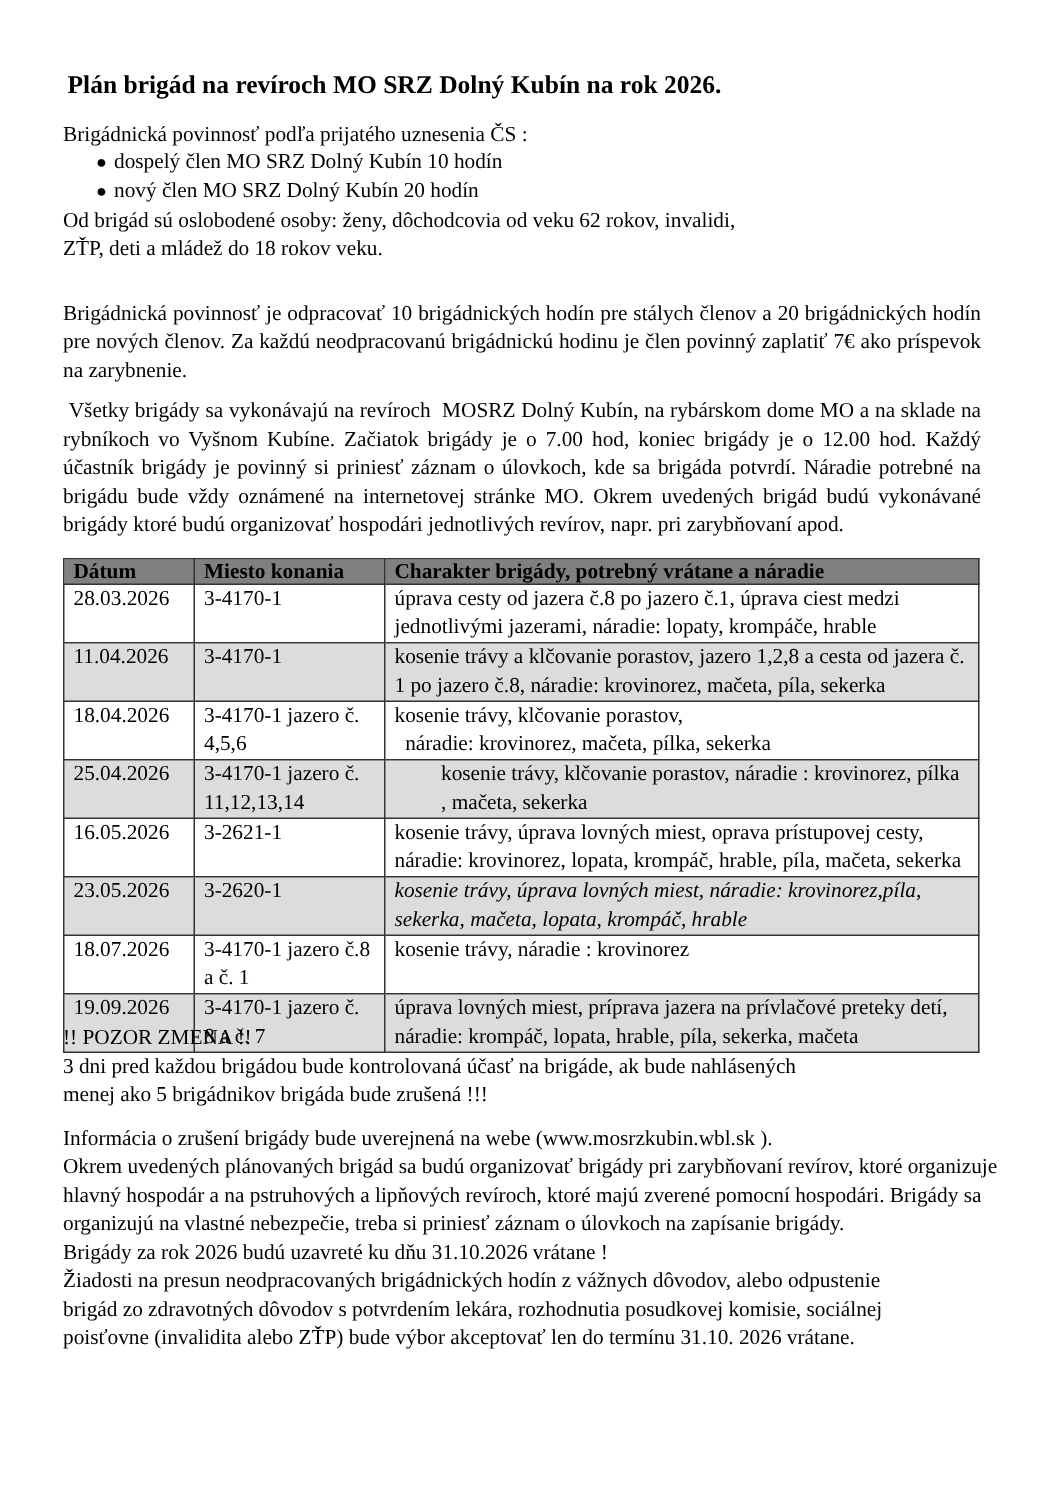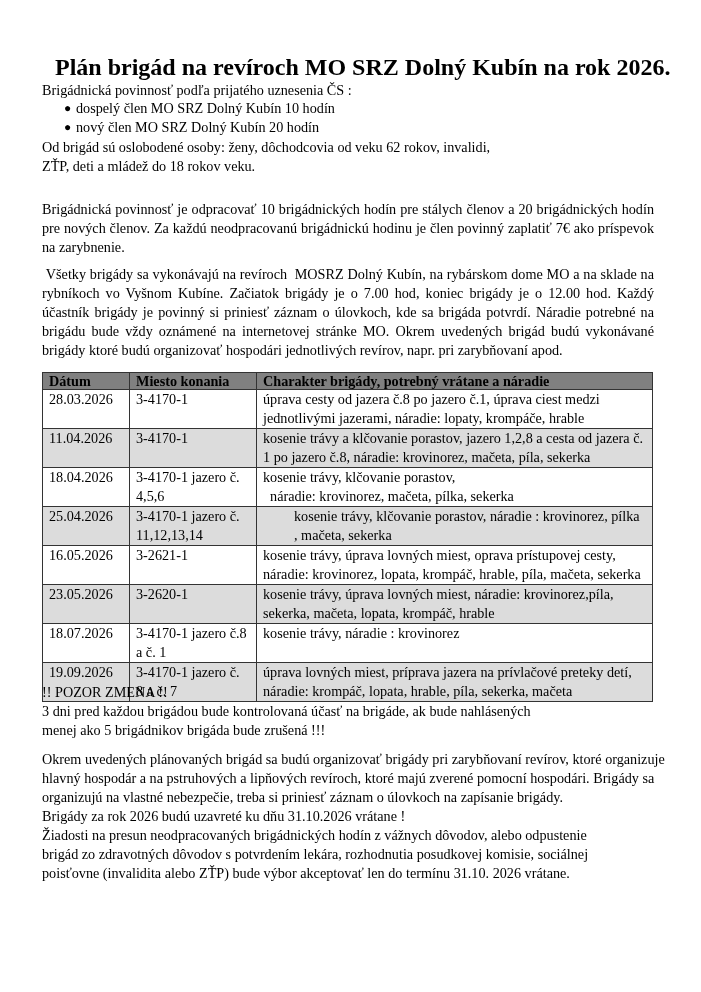--- a/index.html
+++ b/index.html
@@ -3,22 +3,22 @@
 <meta charset="utf-8">
 <style>
   html, body { margin: 0; padding: 0; background: #ffffff; }
   body {
     width: 701px; height: 992px; position: relative; overflow: hidden;
     font-family: "Liberation Serif", "DejaVu Serif", serif;
     color: #000; font-size: 14.2px; line-height: 19px;
   }
   .page { position: absolute; left: 42px; top: 0; width: 616px; }
   h1 {
-    position: absolute; left: 0; top: 40px; margin: 13px;
-    font-size: 24px; font-weight: bold; line-height: 28px; white-space: nowrap;
+    position: absolute; left: 0; top: 40px; margin: 3px;
+    font-size: 17px; font-weight: bold; line-height: 28px; white-space: nowrap;
   }
   .obl-heading { position: absolute; left: 0; top: 81px; font-weight: normal; white-space: nowrap; }
   ul.bullets { position: absolute; left: 0; top: 99px; margin: 0; padding: 0; list-style: none; }
   ul.bullets li { position: relative; padding-left: 34px; height: 19px; white-space: nowrap; }
   ul.bullets li .dot { position: absolute; left: 22px; top: 0; font-size: 12px; }
   .exempt { position: absolute; left: 0; top: 138px; white-space: nowrap; }
   .exempt div { height: 19px; }
   .para { position: absolute; left: 0; text-align: justify; width: 612px; margin-top: 16px; }
   .para1 { top: 184px; }
   .para2 { top: 249px; }
@@ -94,21 +94,21 @@
           <td style="white-space: pre-wrap; padding-left: 37px;">kosenie trávy, klčovanie porastov, náradie : krovinorez, pílka , mačeta, sekerka</td>
         </tr>
         <tr>
           <td>16.05.2026</td>
           <td>3-2621-1</td>
           <td style="white-space: pre-wrap;">kosenie trávy, úprava lovných miest, oprava prístupovej cesty, náradie: krovinorez, lopata, krompáč, hrable, píla, mačeta, sekerka</td>
         </tr>
         <tr class="shade">
           <td>23.05.2026</td>
           <td>3-2620-1</td>
-          <td style="white-space: pre-wrap;">kosenie trávy, úprava lovných miest, náradie: krovinorez,píla, sekerka, mačeta, lopata, krompáč, hrable</td>
+          <td style="white-space: pre-wrap; font-style: italic;">kosenie trávy, úprava lovných miest, náradie: krovinorez,píla, sekerka, mačeta, lopata, krompáč, hrable</td>
         </tr>
         <tr>
           <td>18.07.2026</td>
           <td>3-4170-1 jazero č.8 a č. 1</td>
           <td style="white-space: pre-wrap;">kosenie trávy, náradie : krovinorez</td>
         </tr>
         <tr class="shade">
           <td>19.09.2026</td>
           <td>3-4170-1 jazero č. 8 a č. 7</td>
           <td style="white-space: pre-wrap;">úprava lovných miest, príprava jazera na prívlačové preteky detí, náradie: krompáč, lopata, hrable, píla, sekerka, mačeta</td>
@@ -116,20 +116,21 @@
       </tbody>
   </table>
 
   <div class="note">
     <div>!! POZOR ZMENA !!</div>
     <div>3 dni pred každou brigádou bude kontrolovaná účasť na brigáde, ak bude nahlásených</div>
     <div>menej ako 5 brigádnikov brigáda bude zrušená !!!</div>
   </div>
 
   <div class="info">
+    <div>Informácia o zrušení brigády bude uverejnená na webe (www.mosrzkubin.wbl.sk ).</div>
     <div>Okrem uvedených plánovaných brigád sa budú organizovať brigády pri zarybňovaní revírov, ktoré organizuje</div>
     <div>hlavný hospodár a na pstruhových a lipňových revíroch, ktoré majú zverené pomocní hospodári. Brigády sa</div>
     <div>organizujú na vlastné nebezpečie, treba si priniesť záznam o úlovkoch na zapísanie brigády.</div>
     <div>Brigády za rok 2026 budú uzavreté ku dňu 31.10.2026 vrátane  !</div>
     <div>Žiadosti na presun neodpracovaných brigádnických hodín z vážnych dôvodov, alebo odpustenie</div>
     <div>brigád zo zdravotných dôvodov s potvrdením lekára, rozhodnutia posudkovej komisie, sociálnej</div>
     <div>poisťovne (invalidita alebo ZŤP) bude výbor akceptovať len do termínu 31.10. 2026 vrátane.</div>
   </div>
 </div>
 

